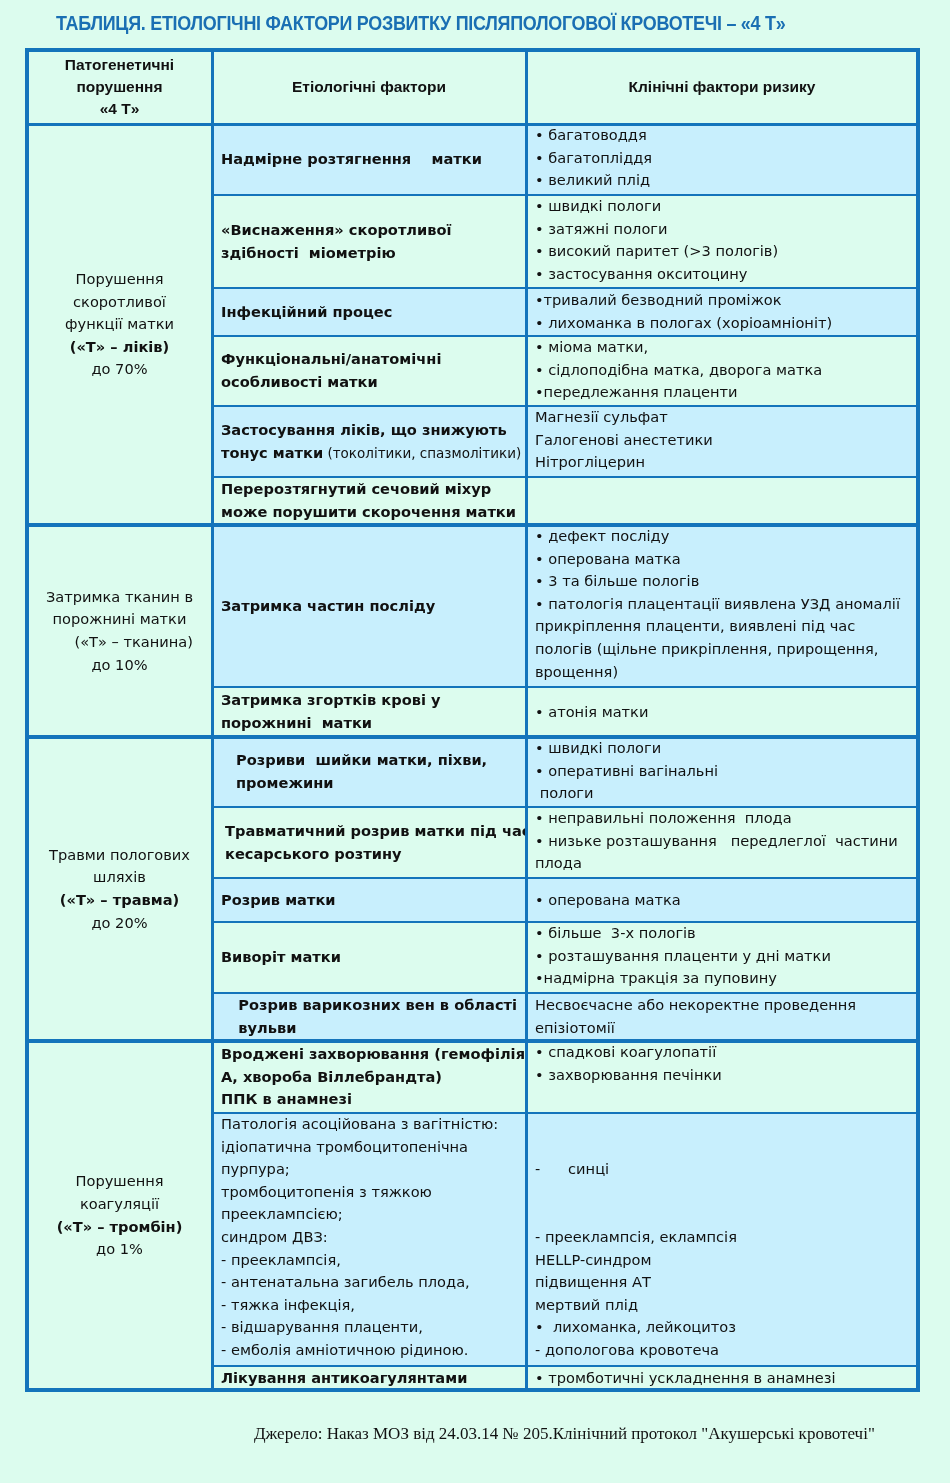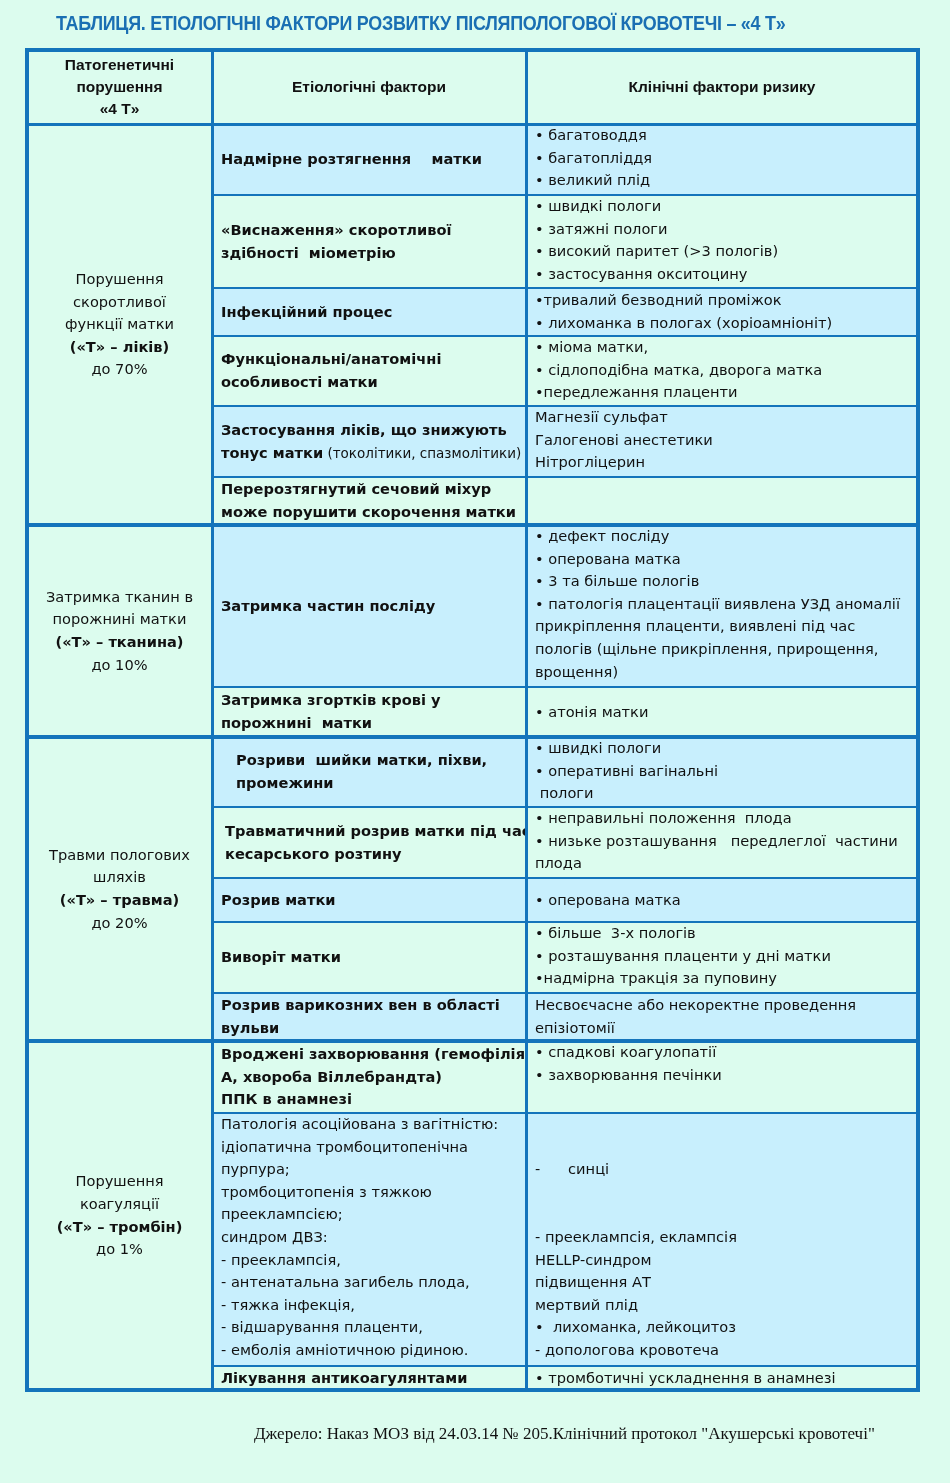--- a/index.html
+++ b/index.html
@@ -121,21 +121,21 @@
     <div>
       <span class="line">Перерозтягнутий сечовий міхур</span>
       <span class="line">може порушити скорочення матки</span>
     </div>
   </div>
 <div class="cell risk mint" style="left: 526px; top: 477px; width: 392px; height: 48px;"></div>
 <div class="cell cat mint" style="left: 27px; top: 525px; width: 185px; height: 212px;">
     <div class="inner">
       <span class="line">Затримка тканин в</span>
       <span class="line">порожнині матки</span>
-      <span class="line" style="font-weight: bold;">(«Т» – тканина)</span>
+      <span class="line" style="font-weight: normal; text-align: right;">(«Т» – тканина)</span>
       <span class="line">до 10%</span>
     </div>
   </div>
 <div class="cell etio blue" style="left: 212px; top: 525px; width: 314px; height: 162px;">
     <div>
       <span class="line">Затримка частин посліду</span>
     </div>
   </div>
 <div class="cell risk blue top" style="left: 526px; top: 525px; width: 392px; height: 162px;">
     <span class="line">• дефект посліду</span>
@@ -196,21 +196,21 @@
 <div class="cell etio mint" style="left: 212px; top: 922px; width: 314px; height: 71px;">
     <div>
       <span class="line">Виворіт матки</span>
     </div>
   </div>
 <div class="cell risk mint top" style="left: 526px; top: 922px; width: 392px; height: 71px;">
     <span class="line">• більше  3-х пологів</span>
     <span class="line">• розташування плаценти у дні матки</span>
     <span class="line">•надмірна тракція за пуповину</span>
   </div>
-<div class="cell etio blue" style="left: 212px; top: 993px; width: 314px; height: 48px;">
+<div class="cell etio blue" style="left: 212px; top: 993px; width: 314px; height: 48px; justify-content: flex-end;">
     <div>
       <span class="line">Розрив варикозних вен в області</span>
       <span class="line">вульви</span>
     </div>
   </div>
 <div class="cell risk blue" style="left: 526px; top: 993px; width: 392px; height: 48px;">
     <span class="line">Несвоєчасне або некоректне проведення</span>
     <span class="line">епізіотомії</span>
   </div>
 <div class="cell cat mint" style="left: 27px; top: 1041px; width: 185px; height: 349px;">

